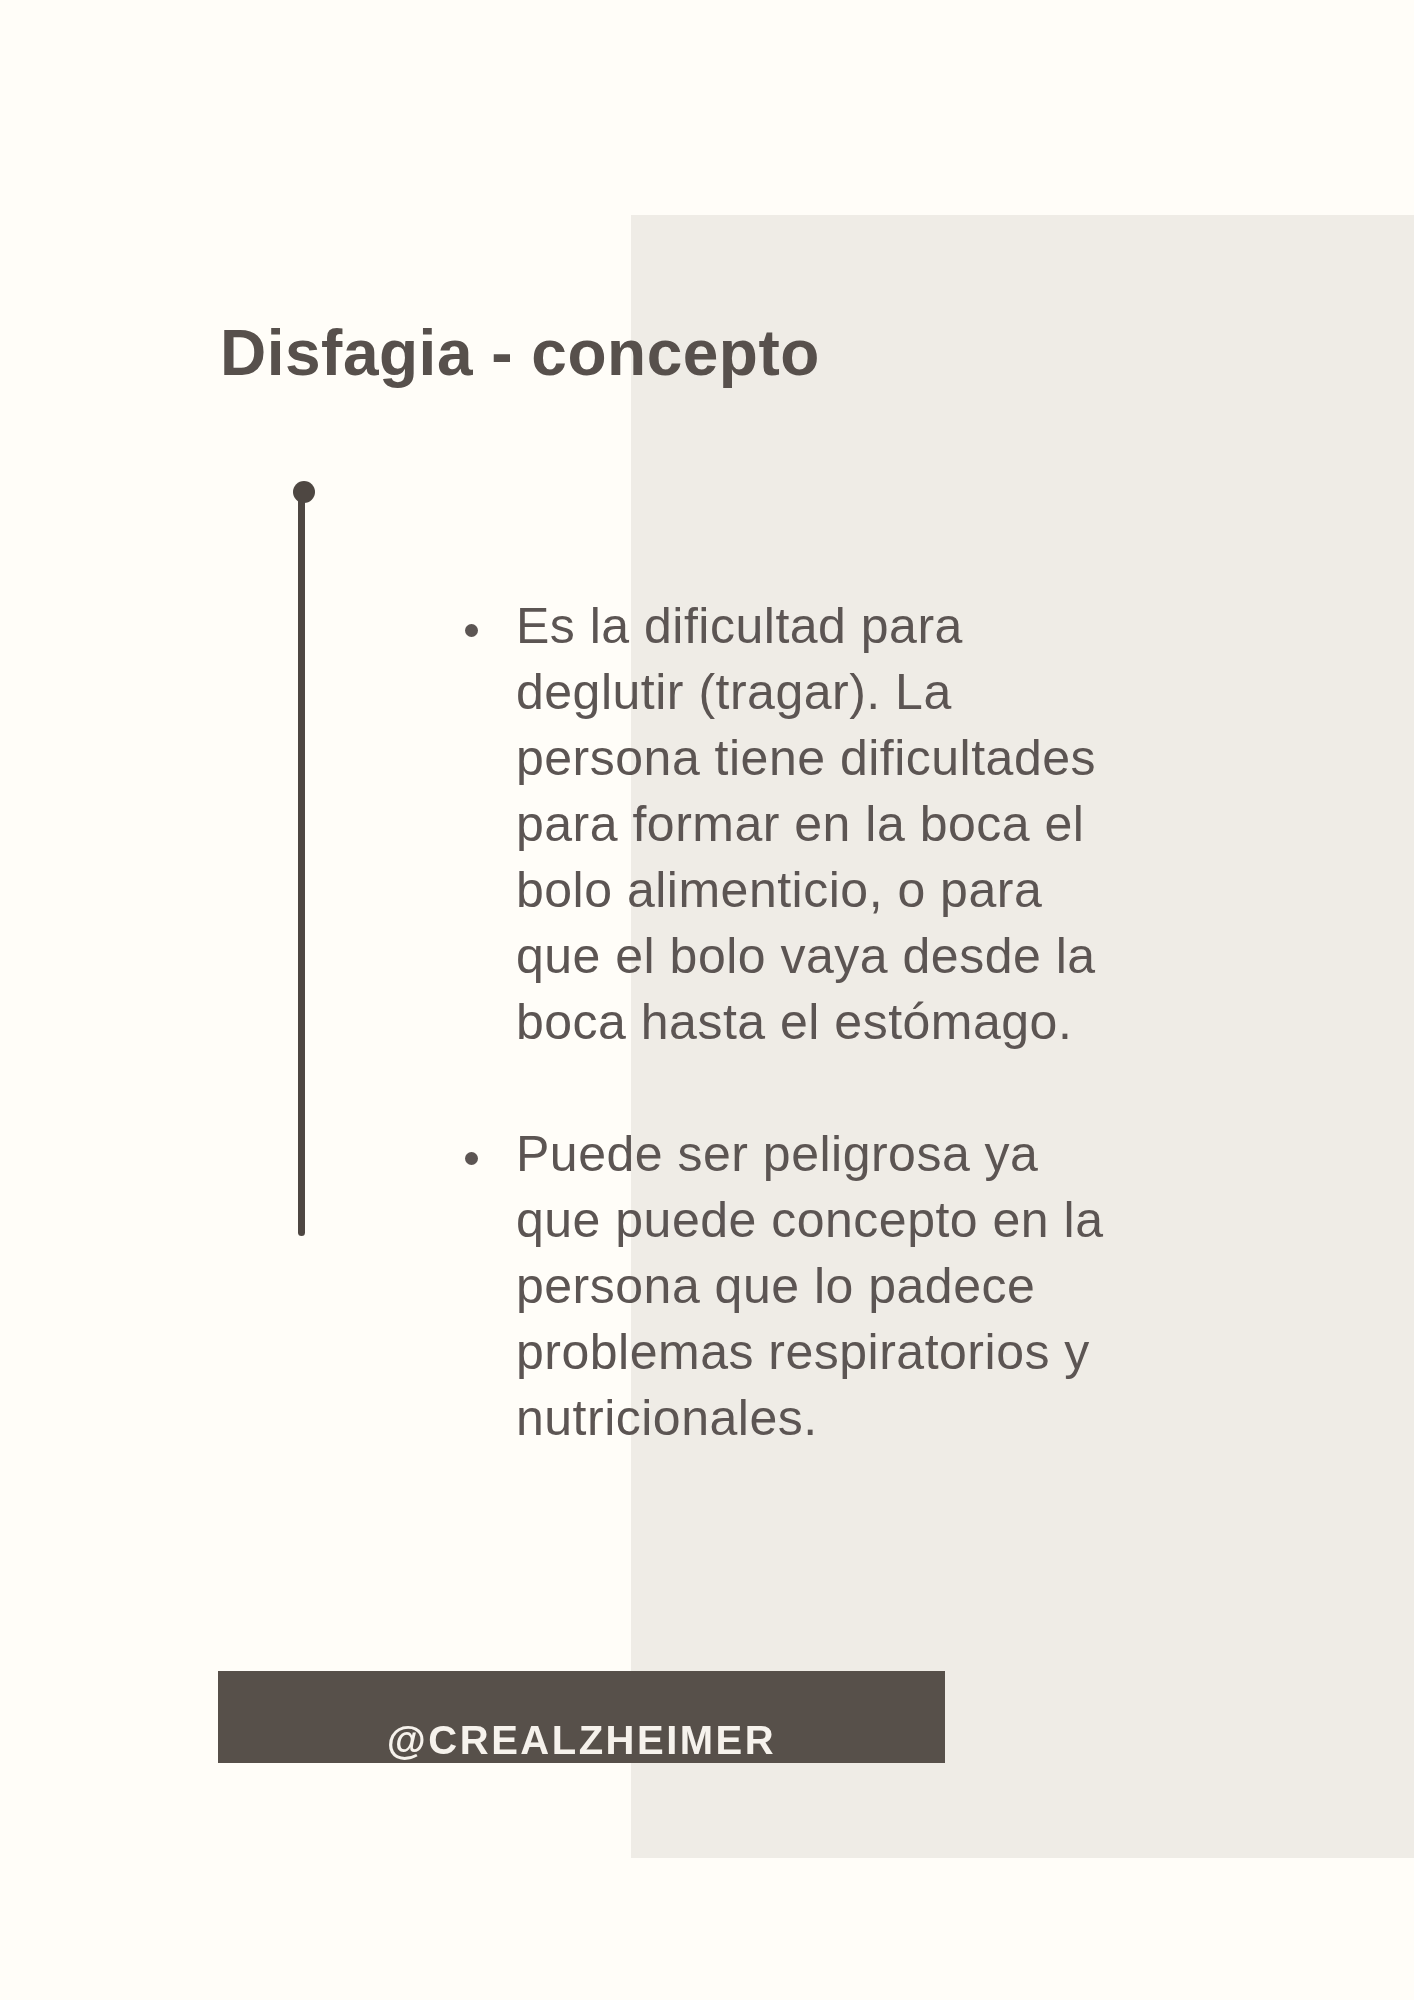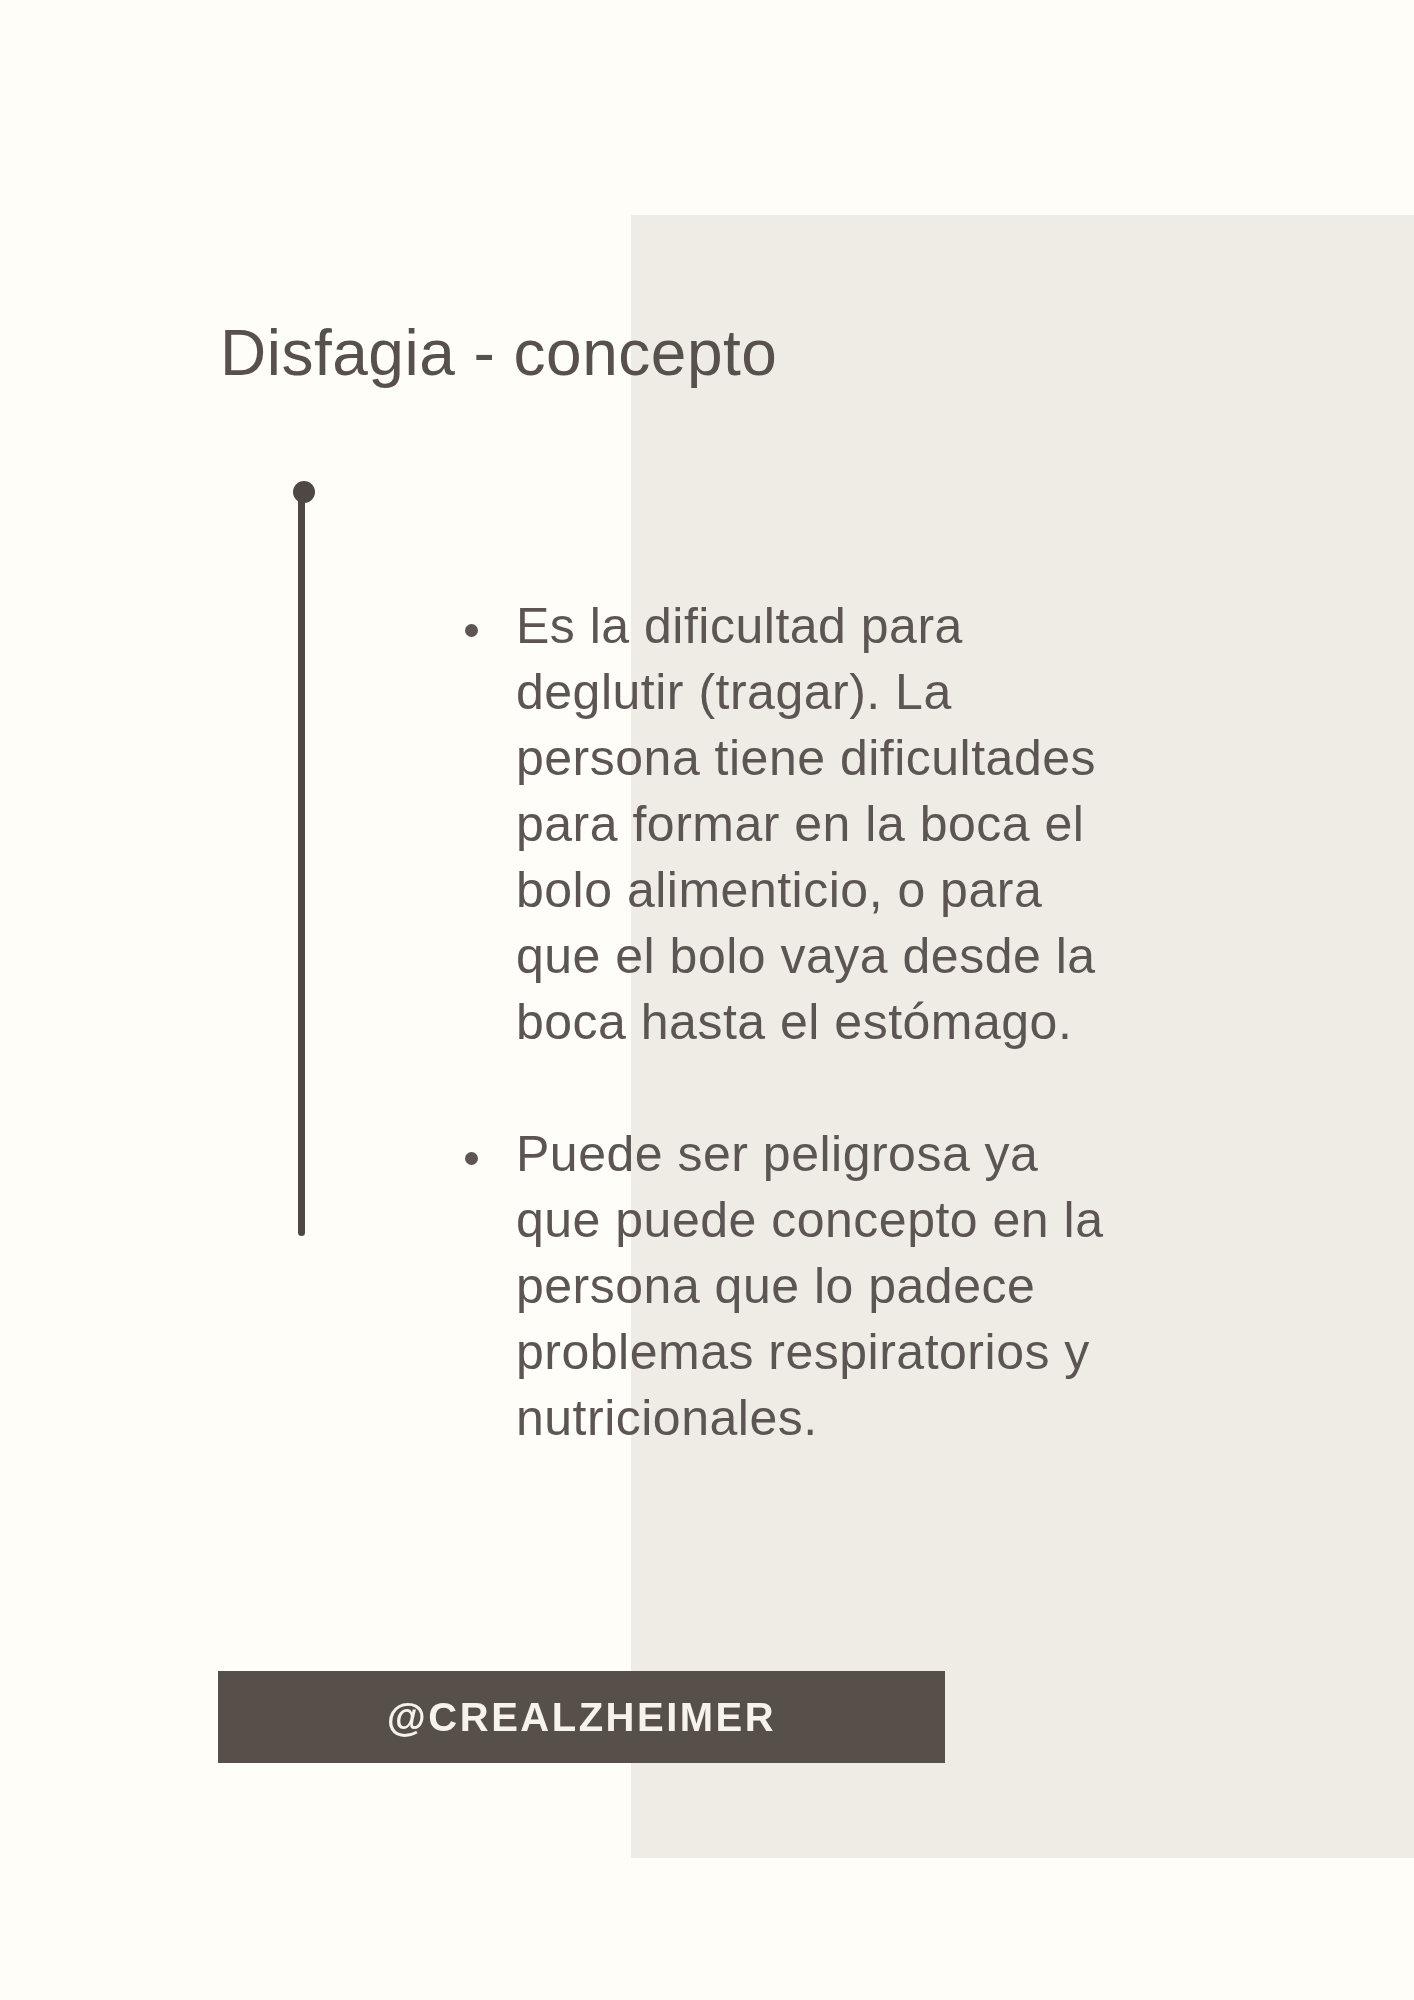--- a/index.html
+++ b/index.html
@@ -24,21 +24,21 @@
   .side-panel{
     position:absolute;
     left:631px;top:215px;
     width:783px;height:1643px;
     background:var(--panel);
   }
   .page-title{
     position:absolute;
     left:220px;top:318px;
     font-size:64px;
-    font-weight:normal;
+    font-weight:bold;
     letter-spacing:0.5px;
     line-height:1.1;
     color:var(--dark);
     white-space:nowrap;
   }
   .timeline-dot{
     position:absolute;
     left:293px;top:481px;
     width:22px;height:22px;
     border-radius:50%;
@@ -76,21 +76,21 @@
   }
   .bullet-text{
     white-space:pre-line;
   }
   .footer-badge{
     position:absolute;
     left:218px;top:1671px;
     width:727px;height:92px;
     background:var(--banner);
     display:flex;
-    align-items:center;
+    align-items:flex-end;
     justify-content:center;
   }
   .footer-text{
     color:var(--banner-text);
     font-size:40px;
     font-weight:bold;
     letter-spacing:2.5px;
     white-space:nowrap;
   }
 </style>

